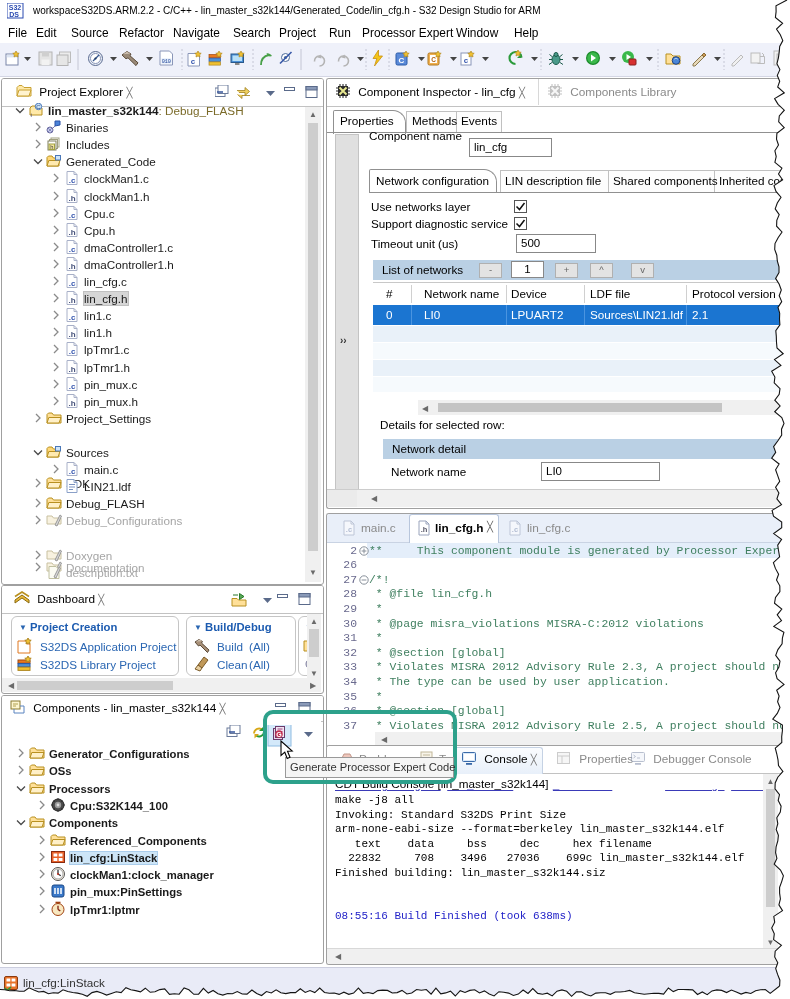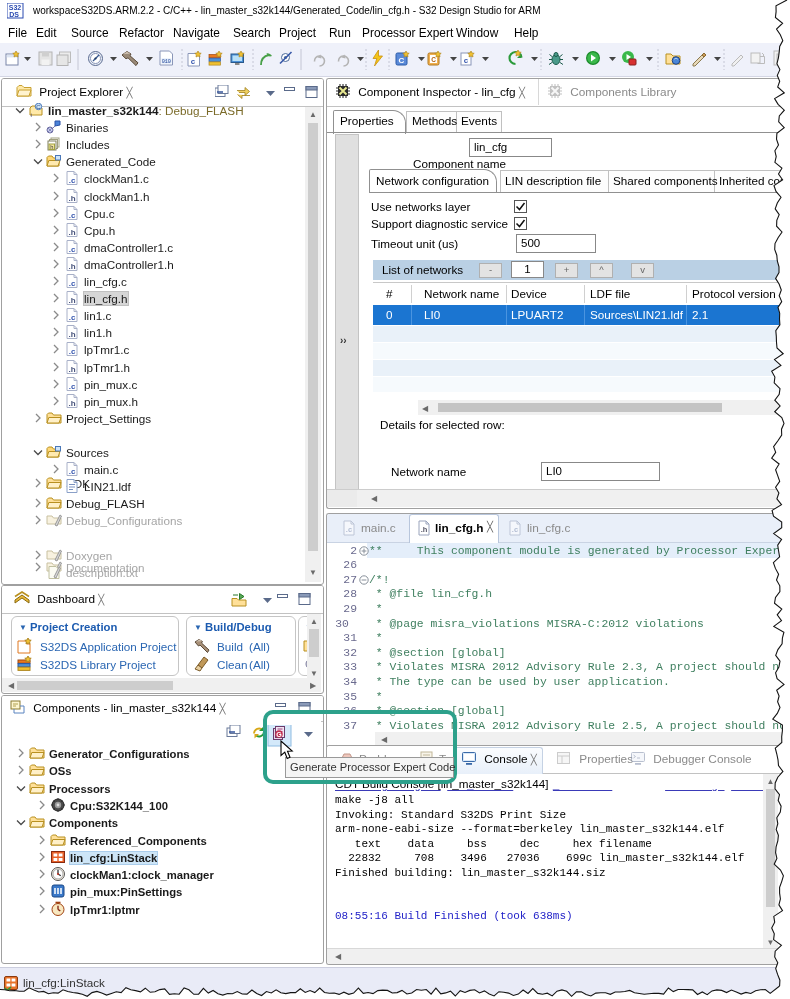--- a/index.html
+++ b/index.html
@@ -678,21 +678,21 @@
       <div class="abs" style="left:6px;top:3px;width:71px;height:23px;background:#fff;border:1px solid #909090;border-bottom:none;border-radius:2px 13px 0 0;"></div>
       <span class="abs" style="left:13px;top:7px;font-size:11.8px;">Properties</span>
       <span class="abs" style="left:85px;top:7px;font-size:11.8px;">Methods</span>
       <span class="abs" style="left:134px;top:7px;font-size:11.8px;">Events</span>
       <div class="abs" style="left:0;top:25px;width:461px;height:1px;background:#909090;"></div>
     </div>
 
     <div class="abs" style="left:8px;top:55px;width:22px;height:354px;background:#e0e0e0;border:1px solid #c4c4c4;">
       <div class="abs" style="left:4px;top:200px;color:#333;font-size:10px;font-weight:bold;">››</div>
     </div>
-    <span class="lbl" style="left:42px;top:78px;margin-left:44px;">Component name</span>
+    <span class="lbl" style="left:42px;top:50px;">Component name</span>
     <div class="fld" style="left:142px;top:59px;width:77px;height:17px;">lin_cfg</div>
 
     <div class="abs" style="left:42px;top:90px;width:419px;height:24px;">
       <div class="abs" style="left:131px;top:1px;width:108px;height:21px;border:1px solid #c0c0c0;border-bottom:none;background:#fdfdfd;"></div>
       <div class="abs" style="left:239px;top:1px;width:106px;height:21px;border:1px solid #c0c0c0;border-bottom:none;background:#fdfdfd;"></div>
       <div class="abs" style="left:345px;top:1px;width:74px;height:21px;border:1px solid #c0c0c0;border-bottom:none;background:#fdfdfd;"></div>
       <div class="abs" style="left:0;top:0;width:126px;height:23px;background:#fff;border:1px solid #909090;border-bottom:none;border-radius:2px 13px 0 0;"></div>
       <span class="abs" style="left:7px;top:5px;font-size:11.7px;white-space:nowrap;">Network configuration</span>
       <span class="abs" style="left:136px;top:5px;font-size:11.7px;white-space:nowrap;">LIN description file</span>
       <span class="abs" style="left:244px;top:5px;font-size:11.7px;white-space:nowrap;">Shared components</span>
@@ -742,20 +742,21 @@
       </div>
       <div class="abs" style="left:0;top:43px;width:415px;height:16px;background:#e9f1f9;"></div>
       <div class="abs" style="left:0;top:60px;width:415px;height:16px;background:#f6fafd;"></div>
       <div class="abs" style="left:0;top:77px;width:415px;height:16px;background:#e9f1f9;"></div>
       <div class="abs" style="left:0;top:94px;width:415px;height:15px;background:#f6fafd;"></div>
     </div>
     <div class="sb" style="left:91px;top:321px;width:370px;height:15px;"></div>
     <div class="sbarr" style="left:93px;top:325px;width:10px;">◀</div>
     <div class="sbth" style="left:111px;top:324px;width:284px;height:9px;background:#c4c4c4;"></div>
     <span class="lbl" style="left:53px;top:339px;">Details for selected row:</span>
+    <div class="bluebar" style="left:56px;top:360px;width:405px;height:20px;line-height:20px;"><span style="margin-left:9px;">Network detail</span></div>
     <span class="lbl" style="left:64px;top:386px;">Network name</span>
     <div class="fld" style="left:214px;top:383px;width:113px;height:17px;">LI0</div>
     <div class="abs" style="left:0;top:410px;width:30px;height:17px;background:#ebebeb;border-right:1px solid #ccc;border-top:1px solid #ccc;"></div>
     <div class="sb" style="left:30px;top:410px;width:431px;height:17px;border-top:1px solid #ccc;"></div>
     <div class="sbarr" style="left:42px;top:415px;width:10px;">◀</div>
   </div>
 
   <div class="panel" id="editor" style="left:326px;top:513px;width:462px;height:232px;border-right:none;border-radius:3px 0 0 0;">
     <div class="abs" style="left:0;top:0;width:462px;height:28px;background:#e9eff9;border-bottom:1px solid #c9d3e3;">
       <svg class="abs" style="left:14px;top:6px" width="16" height="16" viewBox="0 0 16 16" opacity="0.55">
@@ -792,21 +793,21 @@
         <div class="abs" style="left:0;top:31.8px;width:30px;text-align:right;color:#6a6a8e;">27</div>
         <div class="abs" style="left:32px;top:33.3px;"><svg width="10" height="10" viewBox="0 0 10 10">
             <circle cx="5" cy="5" r="4.2" fill="#fff" stroke="#88909a"></circle>
             <path d="M2.6 5h4.8" stroke="#88909a"></path>
           </svg></div>
         <div class="abs" style="left:42px;top:31.8px;color:#3f7f5f;white-space:pre;">/*!</div>
         <div class="abs" style="left:0;top:46.4px;width:30px;text-align:right;color:#6a6a8e;">28</div>
         <div class="abs" style="left:42px;top:46.4px;color:#3f7f5f;white-space:pre;"> * @file lin_cfg.h</div>
         <div class="abs" style="left:0;top:61px;width:30px;text-align:right;color:#6a6a8e;">29</div>
         <div class="abs" style="left:42px;top:61px;color:#3f7f5f;white-space:pre;"> *</div>
-        <div class="abs" style="left:0;top:75.6px;width:30px;text-align:center;color:#6a6a8e;">30</div>
+        <div class="abs" style="left:0;top:75.6px;width:30px;text-align:right;color:#6a6a8e;">30</div>
         <div class="abs" style="left:42px;top:75.6px;color:#3f7f5f;white-space:pre;"> * @page misra_violations MISRA-C:2012 violations</div>
         <div class="abs" style="left:0;top:90.19999999999999px;width:30px;text-align:right;color:#6a6a8e;">31</div>
         <div class="abs" style="left:42px;top:90.19999999999999px;color:#3f7f5f;white-space:pre;"> *</div>
         <div class="abs" style="left:0;top:104.8px;width:30px;text-align:right;color:#6a6a8e;">32</div>
         <div class="abs" style="left:42px;top:104.8px;color:#3f7f5f;white-space:pre;"> * @section [global]</div>
         <div class="abs" style="left:0;top:119.39999999999999px;width:30px;text-align:right;color:#6a6a8e;">33</div>
         <div class="abs" style="left:42px;top:119.39999999999999px;color:#3f7f5f;white-space:pre;"> * Violates MISRA 2012 Advisory Rule 2.3, A project should not contain</div>
         <div class="abs" style="left:0;top:134px;width:30px;text-align:right;color:#6a6a8e;">34</div>
         <div class="abs" style="left:42px;top:134px;color:#3f7f5f;white-space:pre;"> * The type can be used by user application.</div>
         <div class="abs" style="left:0;top:148.6px;width:30px;text-align:right;color:#6a6a8e;">35</div>

